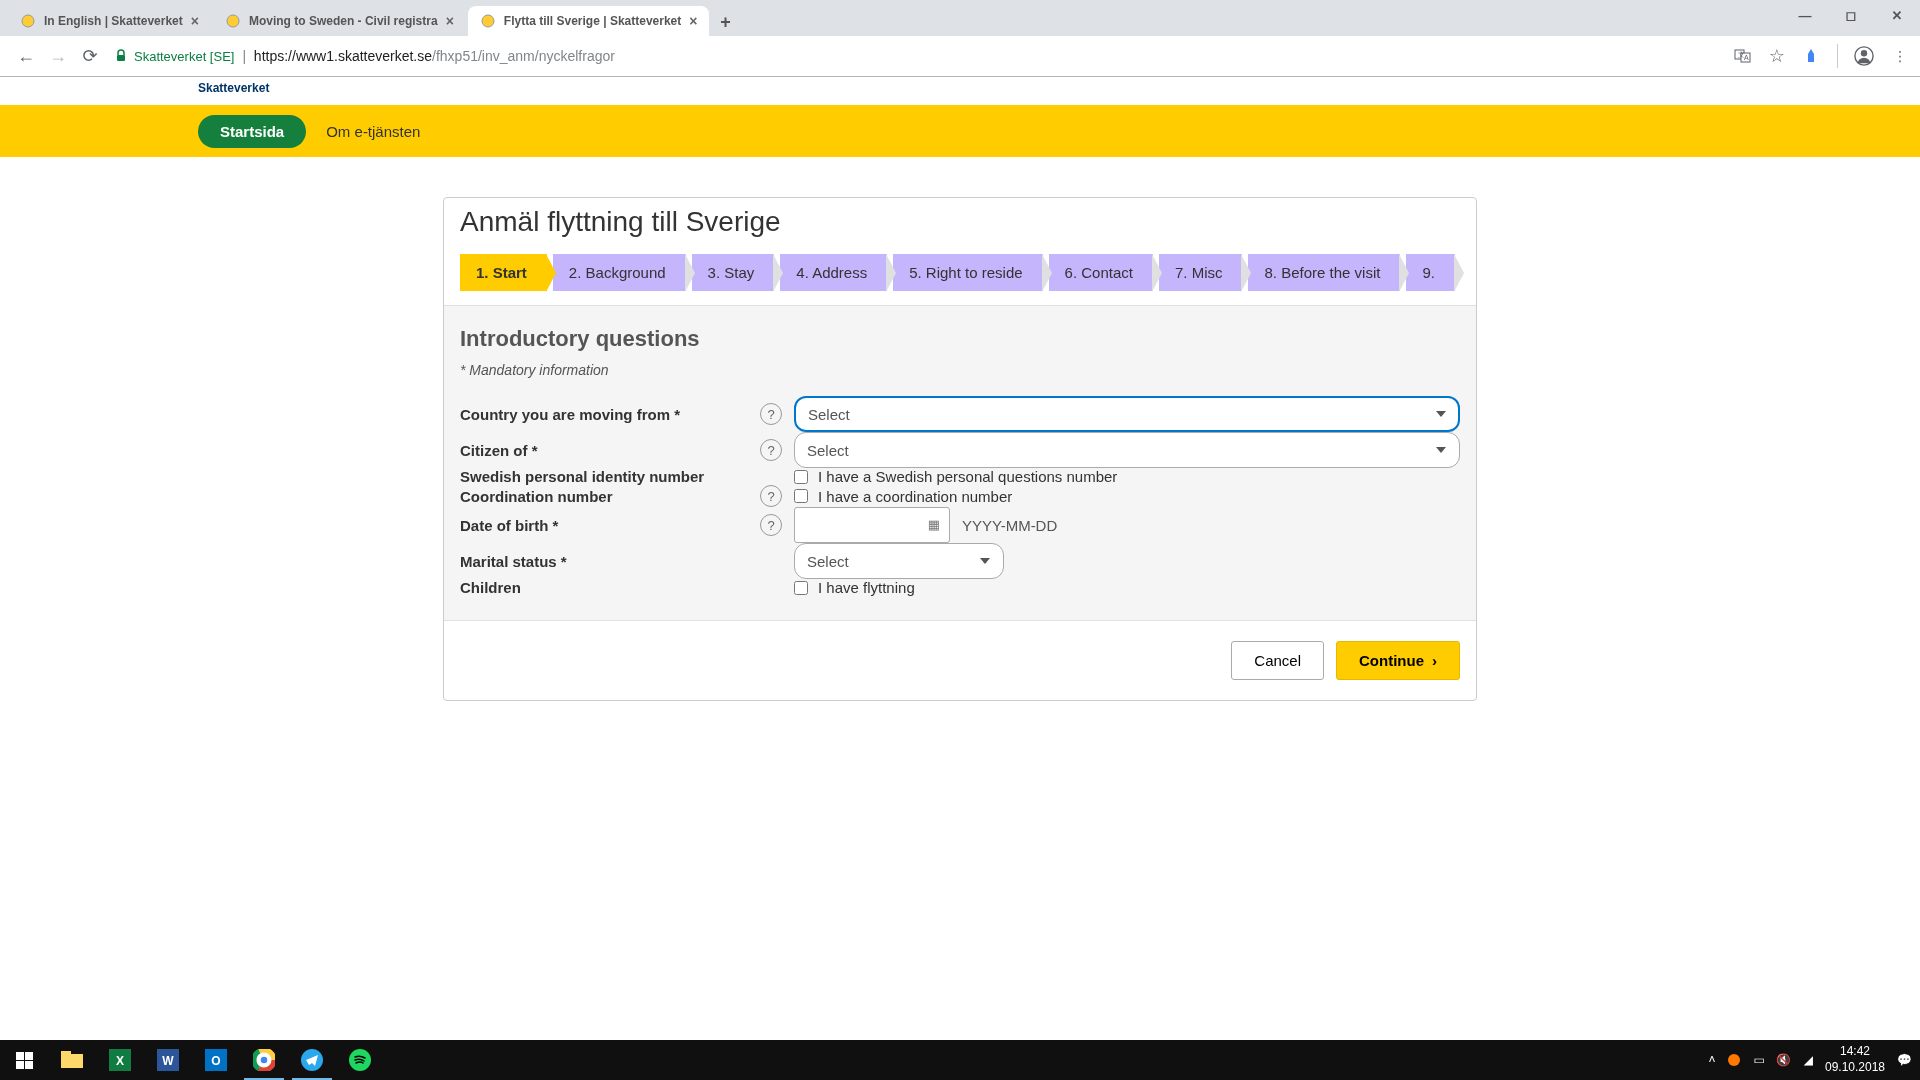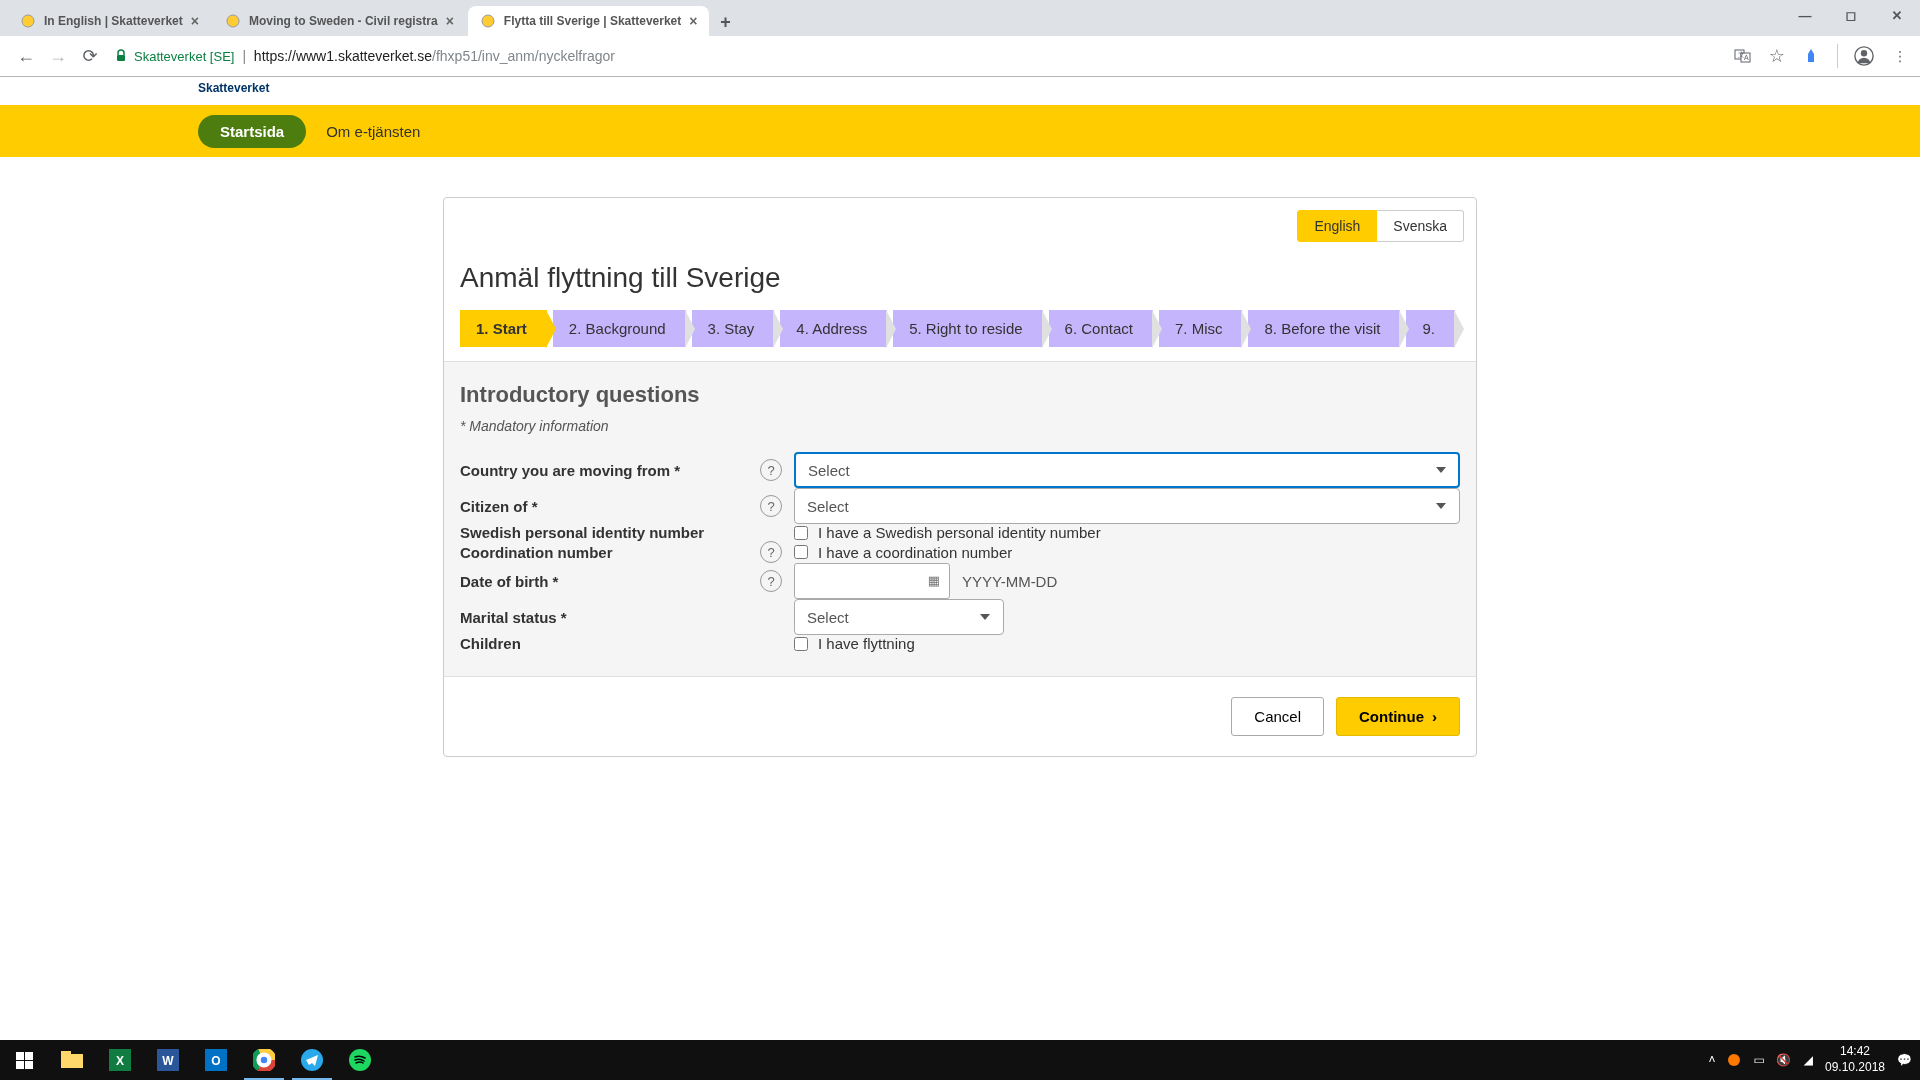--- a/index.html
+++ b/index.html
@@ -25,21 +25,21 @@
     .url-text { margin-left: 8px; color: #202124; font-size: 14px; }
     .url-grey { color: #80868b; }
     .addr-right { margin-left: auto; display: flex; align-items: center; gap: 16px; color: #5f6368; }
     .addr-right .ico { width: 20px; height: 20px; display: flex; align-items: center; justify-content: center; cursor: pointer; }
     .star-btn { font-size: 18px; color: #5f6368; cursor: pointer; }
     
     
     .page-viewport { height: calc(100vh - 76px - 40px); overflow-y: scroll; position: relative; }
     .logo-wrap { padding-left: 198px; padding-top: 4px; font-size: 12px; color: #003366; font-weight: bold; }
     .yellow-band { background: #ffcc00; height: 52px; display: flex; align-items: center; padding-left: 198px; margin-top: 10px; }
-    .navpill { background: #4d7c0f; color: #fff; border-radius: 20px; padding: 8px 22px; font-size: 15px; font-weight: bold; margin-right: 20px; cursor: pointer; }
+    .navpill { background: #15803d; color: #fff; border-radius: 20px; padding: 8px 22px; font-size: 15px; font-weight: bold; margin-right: 20px; cursor: pointer; }
     .navlink { color: #333; font-size: 15px; cursor: pointer; }
     
     .content-wrap { width: 1034px; margin: 40px auto 0; border: 1px solid #ccc; border-radius: 4px; background: #fff; }
     .lang-row { display: flex; justify-content: flex-end; padding: 12px; gap: 0; }
     .lang-btn { padding: 7px 16px; font-size: 14px; border: 1px solid #ccc; cursor: pointer; }
     .lang-btn.active { background: #ffcc00; border-color: #ffcc00; }
     .lang-btn:first-child { border-radius: 3px 0 0 3px; }
     .lang-btn:last-child { border-radius: 0 3px 3px 0; border-left: none; }
     
     .page-title { font-size: 28px; font-weight: normal; color: #333; padding: 8px 16px 16px; }
@@ -52,21 +52,21 @@
     
     .form-area { padding: 20px 16px 24px; background: #f5f5f5; border-top: 1px solid #e0e0e0; margin-top: 14px; }
     .section-title { font-size: 22px; color: #555; margin-bottom: 10px; }
     .mandatory-note { font-style: italic; color: #555; margin-bottom: 18px; font-size: 14px; }
     
     .field-row { display: flex; align-items: center; margin-bottom: 0; }
     .field-label { width: 300px; font-weight: bold; font-size: 15px; color: #333; }
     .help-icon { width: 22px; height: 22px; border: 1px solid #999; border-radius: 50%; display: flex; align-items: center; justify-content: center; font-size: 13px; color: #666; margin-right: 12px; cursor: pointer; flex-shrink: 0; }
     .help-spacer { width: 34px; flex-shrink: 0; }
     .select-wrap { flex: 1; position: relative; max-width: 670px; }
-    .select-box { width: 100%; height: 36px; border: 1px solid #aaa; border-radius: 4px; background: #fff; padding: 0 12px; font-size: 15px; color: #555; appearance: none; cursor: pointer; }
+    .select-box { width: 100%; height: 36px; border: 1px solid #aaa; border-radius: 12px; background: #fff; padding: 0 12px; font-size: 15px; color: #555; appearance: none; cursor: pointer; }
     .select-box.focused { border: 2px solid #0077cc; }
     .select-wrap::after { content: ''; position: absolute; right: 14px; top: 15px; border-left: 5px solid transparent; border-right: 5px solid transparent; border-top: 6px solid #555; pointer-events: none; }
     .select-wrap.small { max-width: 210px; flex: none; width: 210px; }
     
     .checkbox-wrap { display: flex; align-items: center; }
     .checkbox-wrap input { margin-right: 10px; width: 14px; height: 14px; cursor: pointer; }
     .checkbox-wrap label { font-size: 15px; color: #333; cursor: pointer; }
     
     .date-input { width: 156px; height: 36px; border: 1px solid #aaa; border-radius: 3px; padding: 0 30px 0 10px; background: #fff; font-size: 14px; }
     .date-wrap { position: relative; }
@@ -173,24 +173,20 @@
 </div>
 
 <div class="page-viewport">
   <div class="logo-wrap">Skatteverket</div>
   <div class="yellow-band">
     <div class="navpill">Startsida</div>
     <div class="navlink">Om e-tjänsten</div>
   </div>
 
   <div class="content-wrap">
-    <div class="lang-row">
-      <div class="lang-btn active">English</div>
-      <div class="lang-btn">Svenska</div>
-    </div>
     <h1 class="page-title">Anmäl flyttning till Sverige</h1>
 
     <div class="steps">
       <div class="step active">1. Start</div>
       <div class="step">2. Background</div>
       <div class="step">3. Stay</div>
       <div class="step">4. Address</div>
       <div class="step">5. Right to reside</div>
       <div class="step">6. Contact</div>
       <div class="step">7. Misc</div>
@@ -220,21 +216,21 @@
             <option>Select</option>
           </select>
         </div>
       </div>
 
       <div class="field-row">
         <div class="field-label">Swedish personal identity number</div>
         <div class="help-spacer"></div>
         <div class="checkbox-wrap">
           <input type="checkbox" id="cb-pin" style="">
-          <label for="cb-pin">I have a Swedish personal identity number</label>
+          <label for="cb-pin">I have a Swedish personal questions number</label>
         </div>
       </div>
 
       <div class="field-row">
         <div class="field-label">Coordination number</div>
         <div class="help-icon">?</div>
         <div class="checkbox-wrap">
           <input type="checkbox" id="cb-coord" style="">
           <label for="cb-coord">I have a coordination number</label>
         </div>

